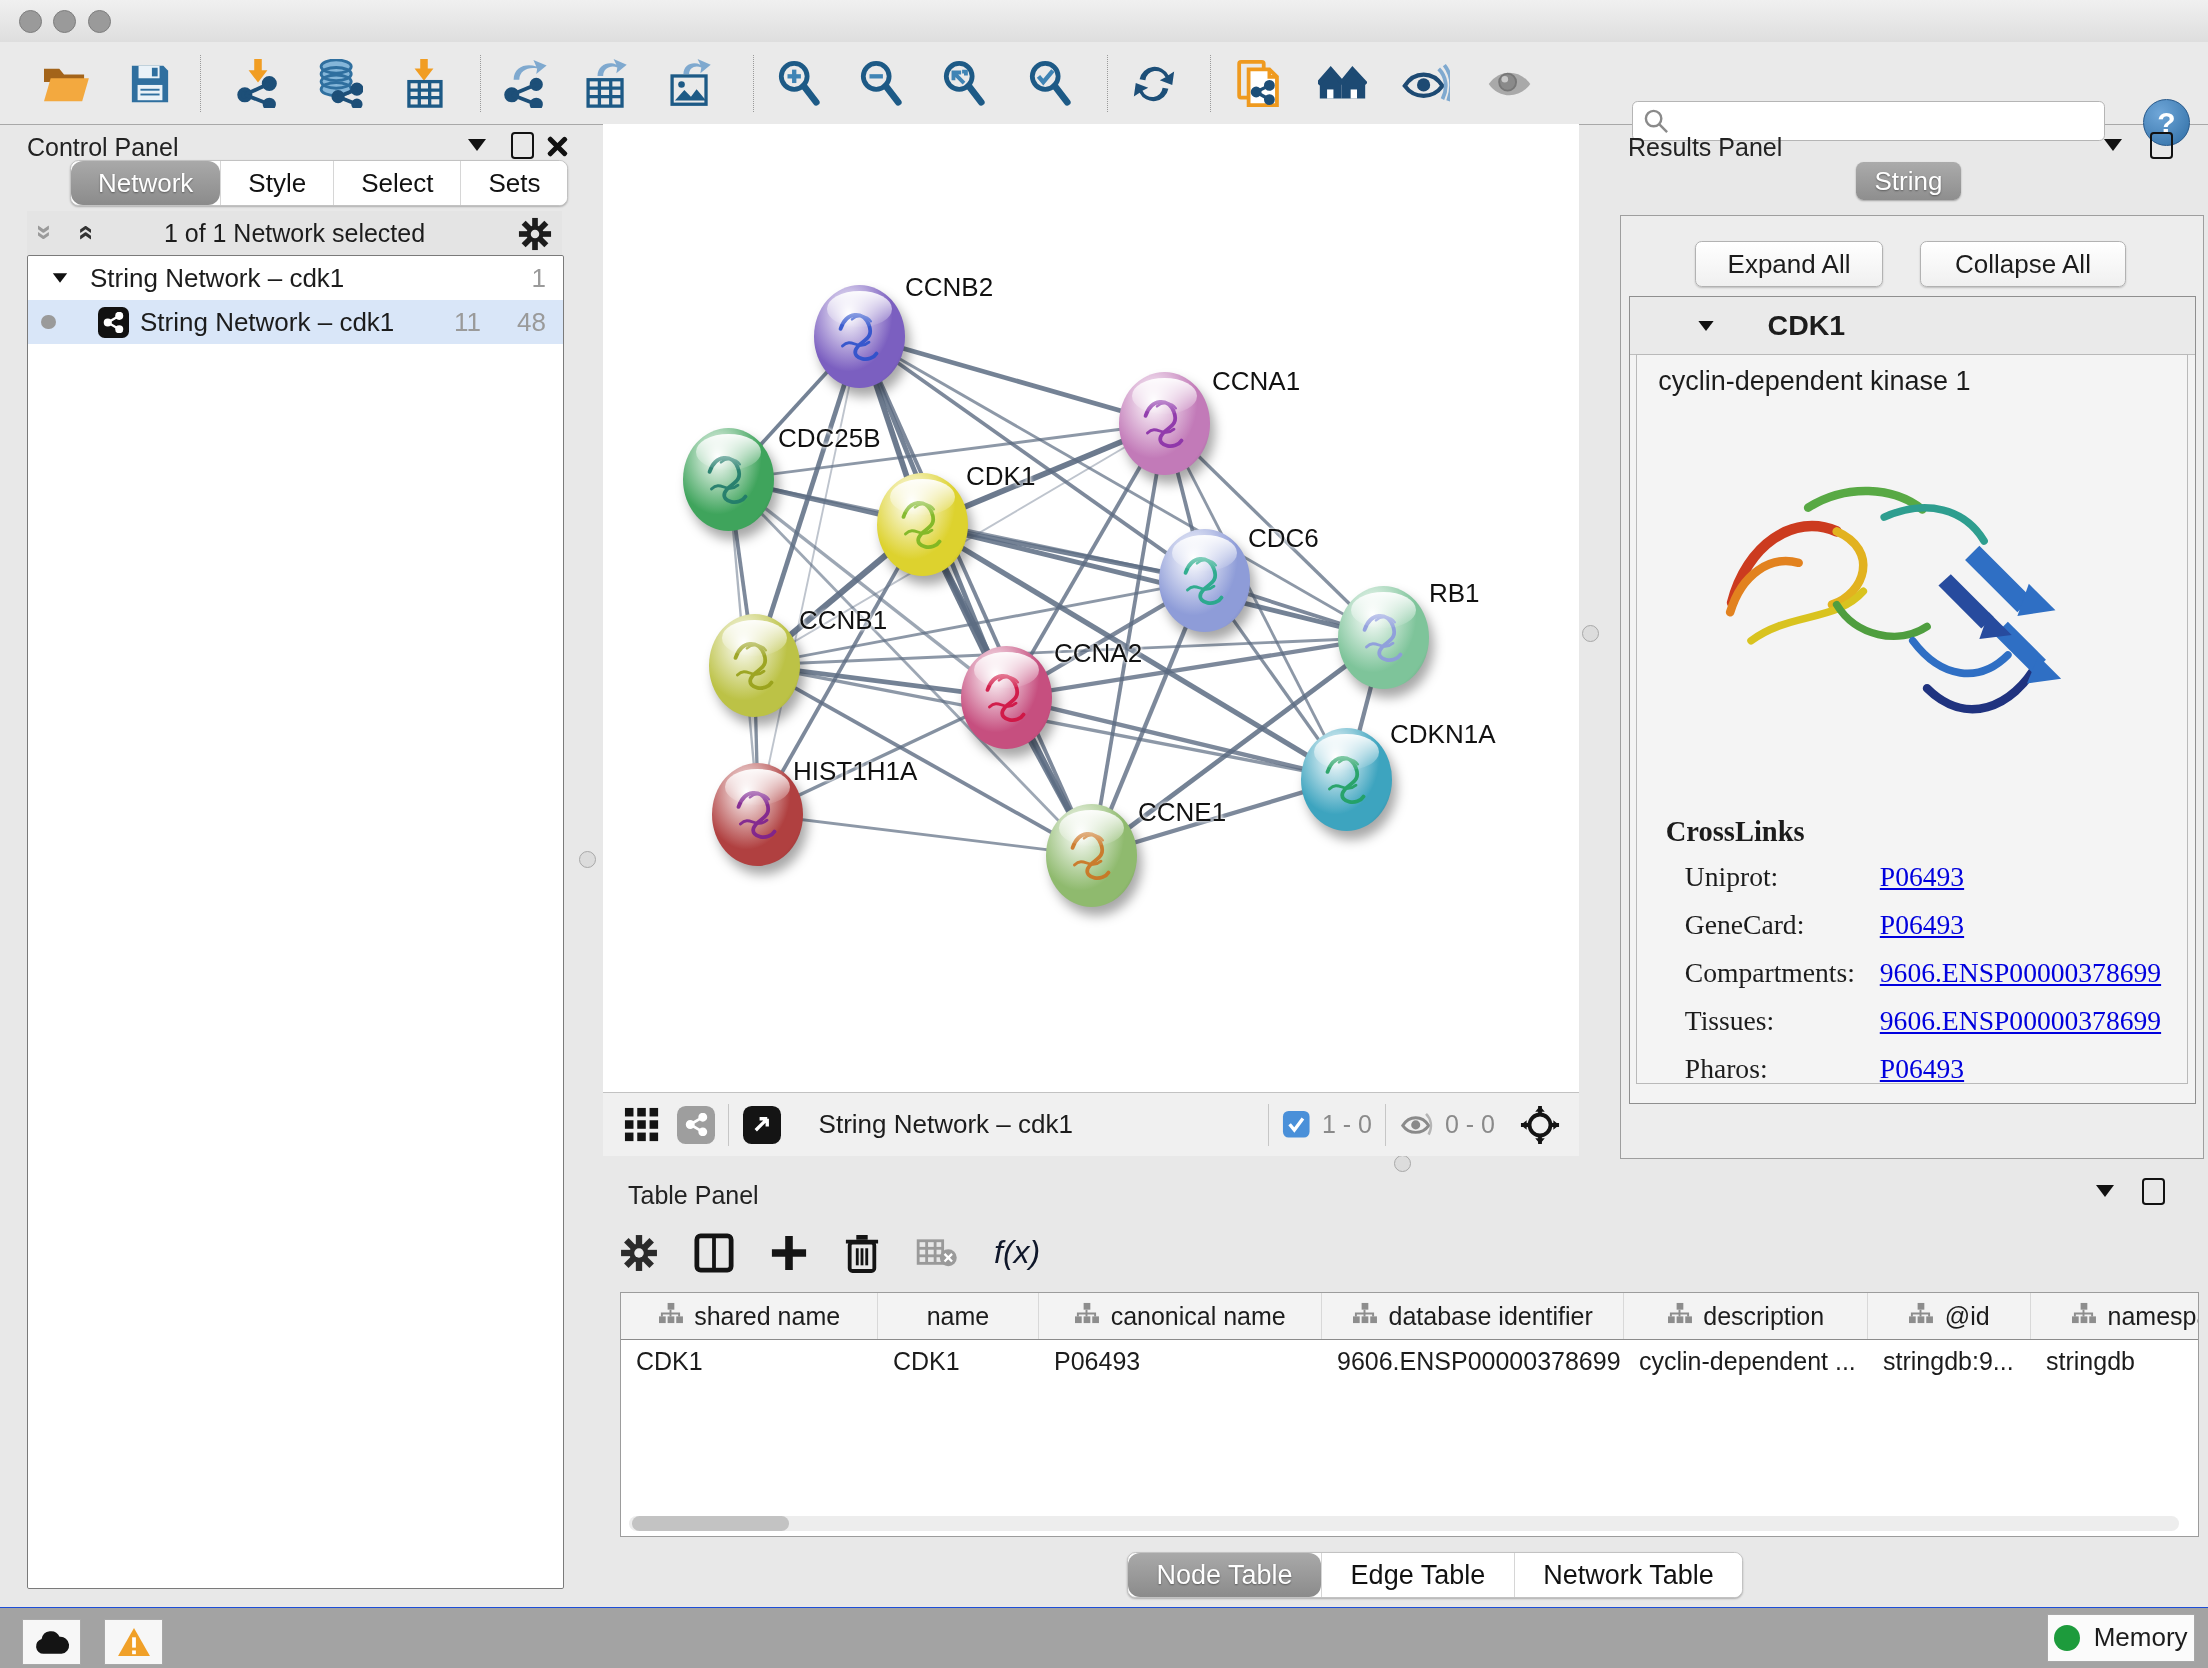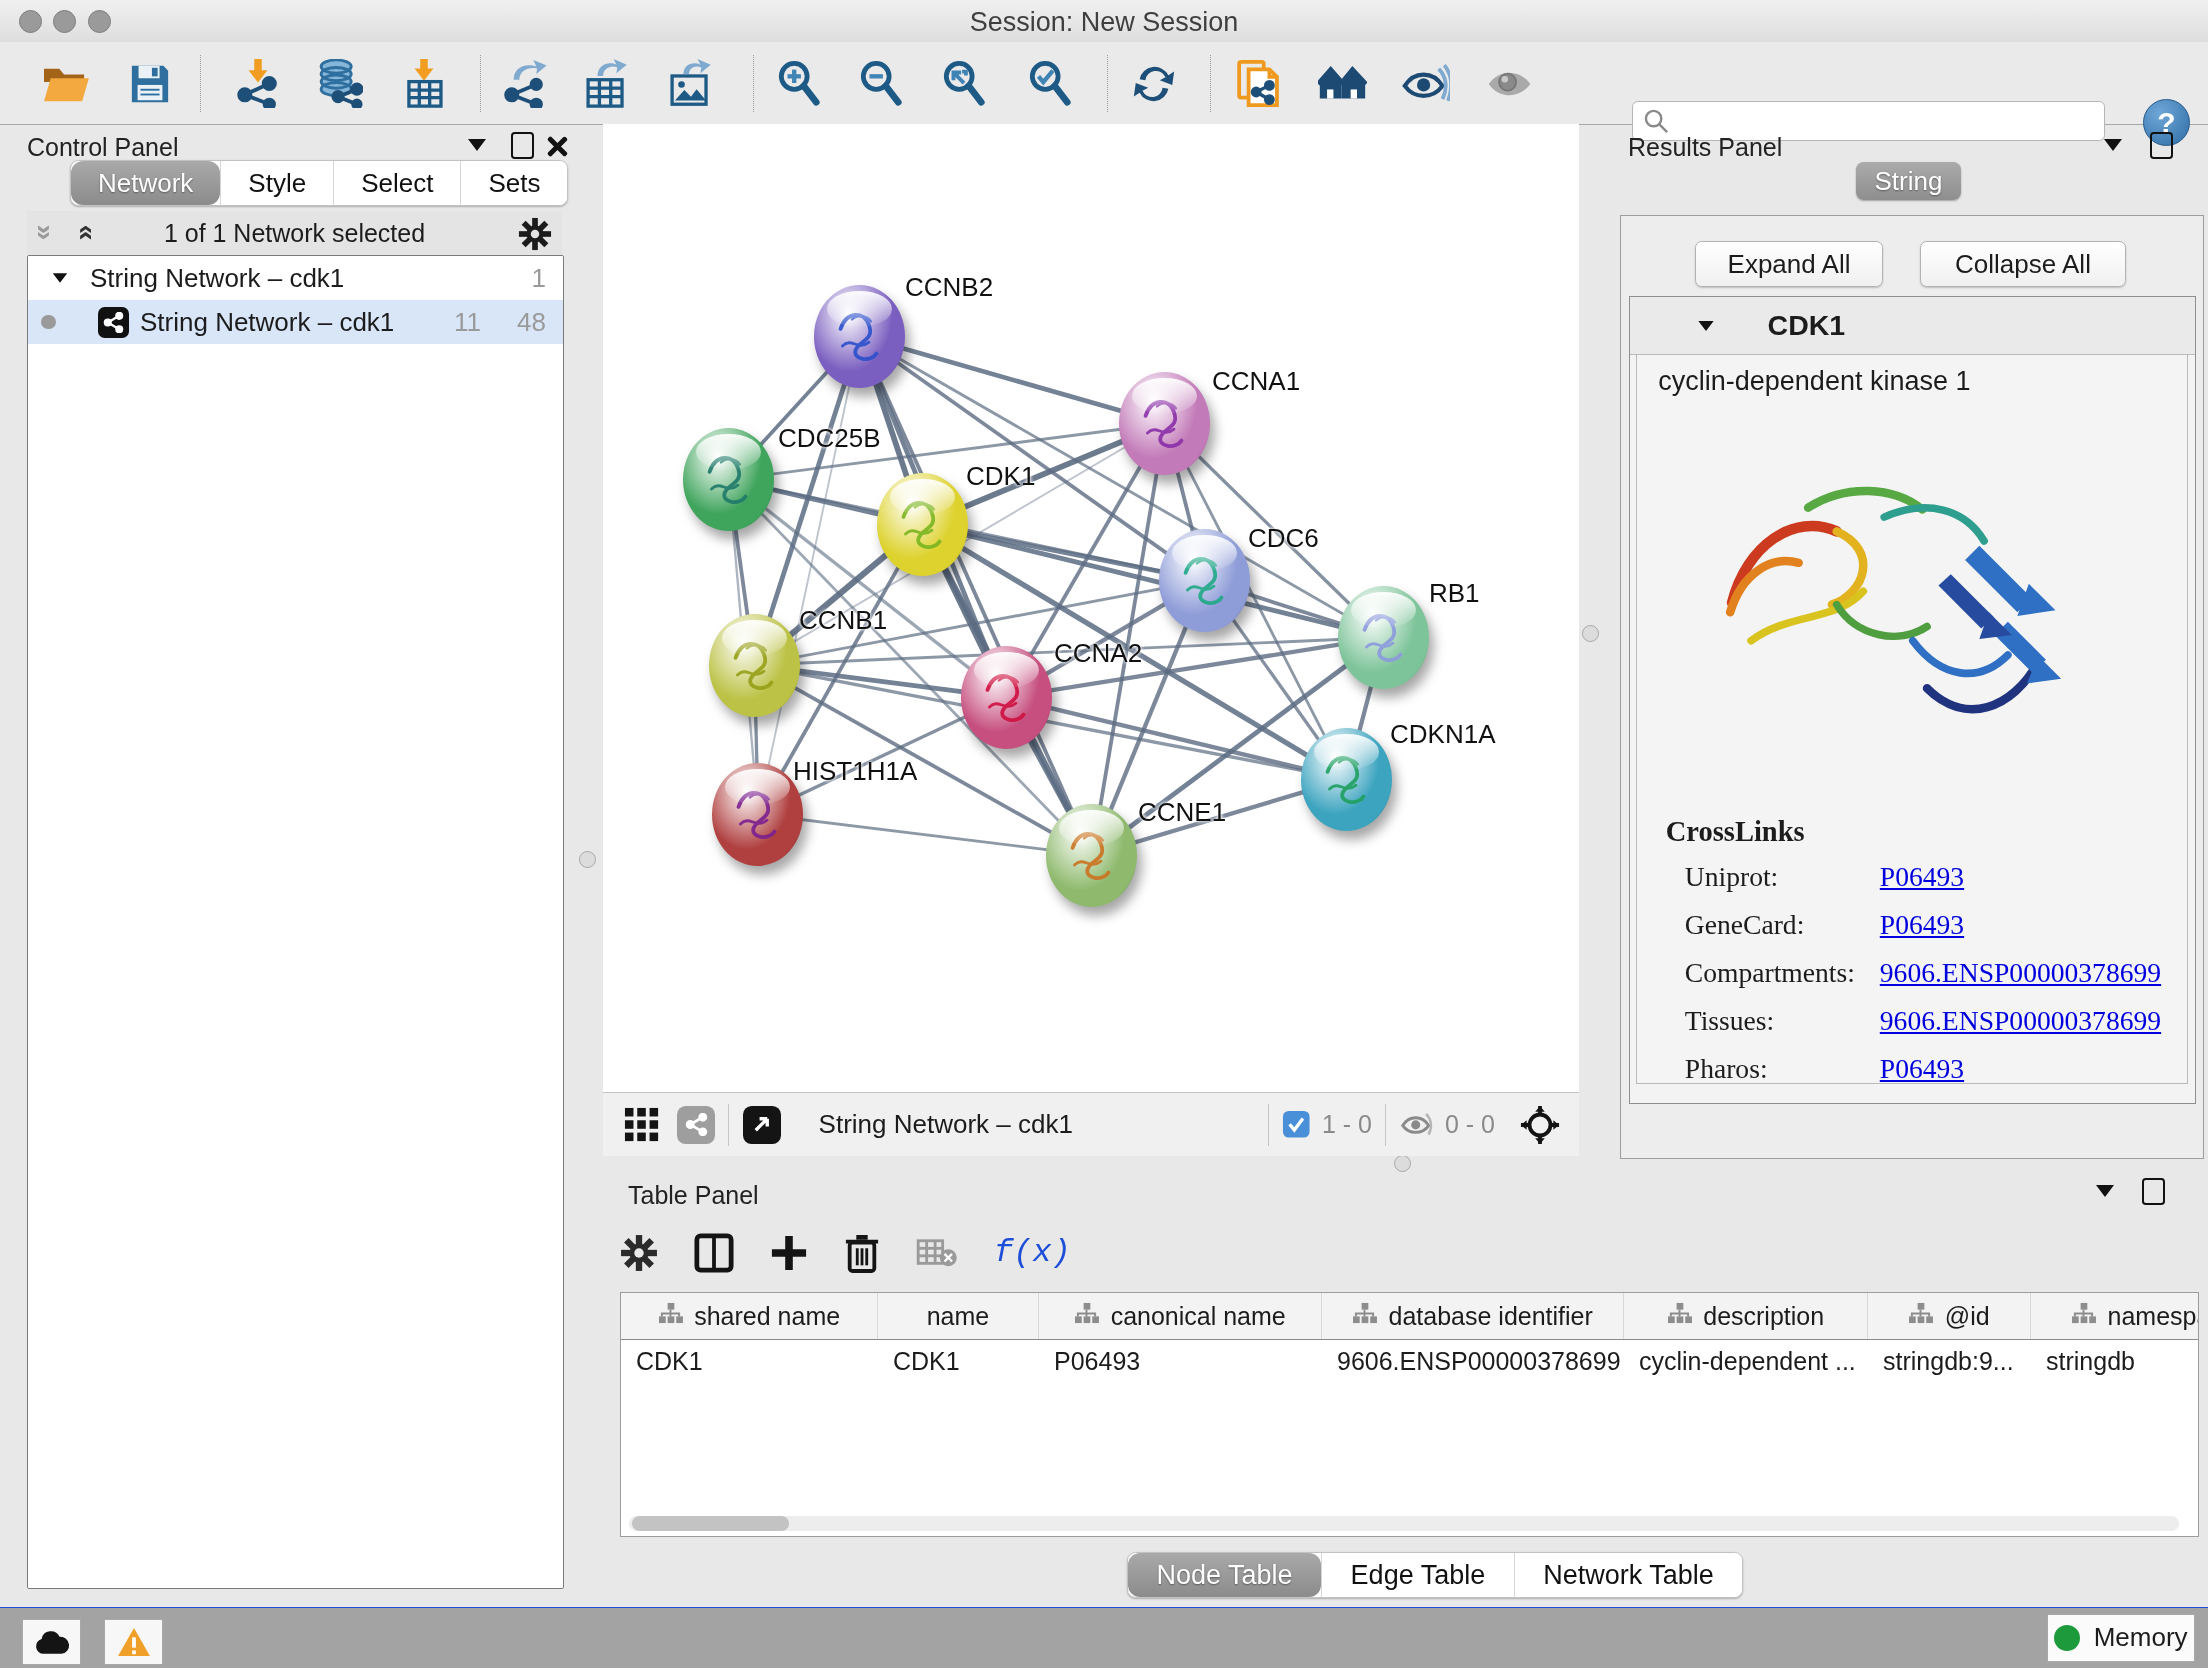--- a/index.html
+++ b/index.html
@@ -108,21 +108,20 @@
 </head>
 <body>
 
 <div id="root">
 
   
   <div id="titlebar" class="abs">
     <div class="tl abs" style="left:19px"></div>
     <div class="tl abs" style="left:53px"></div>
     <div class="tl abs" style="left:88px"></div>
-    <div id="win-title" class="abs">Session: New Session</div>
   </div>
 
   
   <div id="toolbar" class="abs">
 
     <div class="tool abs" style="left:40px">
       <svg width="48" height="42" viewBox="0 0 50 44">
           <path d="M3 6h16l5 6h21v8H3z" fill="#a3641a"></path>
           <path d="M3 40 L10 16h40l-7 24z" fill="#f3a93f"></path>
         </svg>
@@ -675,21 +674,21 @@
         <g stroke="#9a9a9a" stroke-width="3" fill="none">
           <rect x="2" y="4" width="26" height="24"></rect>
           <line x1="2" y1="12" x2="28" y2="12"></line>
           <line x1="2" y1="20" x2="28" y2="20"></line>
           <line x1="11" y1="4" x2="11" y2="28"></line>
           <line x1="20" y1="4" x2="20" y2="28"></line>
         </g>
         <circle cx="34" cy="22" r="9" fill="#9a9a9a"></circle>
         <path d="M30 18l8 8M38 18l-8 8" stroke="#fff" stroke-width="2.5"></path>
       </svg>
-    <span style="font-family:Liberation Mono, monospace;font-style:italic;font-size:32px;color:#1d4ed8">f(x)</span>
+    <span style="font-family:Liberation Sans, sans-serif;font-style:italic;font-size:32px;color:#0f172a">f(x)</span>
   </div>
 
   <div id="node-table" class="abs">
     <div id="nt-header">
         <div class="nt-hcell" style="width: 257px;">
           <span><svg width="25" height="23" viewBox="0 0 26 24">
               <g fill="#8d8d8d">
                 <rect x="10" y="1" width="7" height="7"></rect>
                 <rect x="1" y="15" width="7" height="7"></rect>
                 <rect x="10" y="15" width="7" height="7"></rect>

